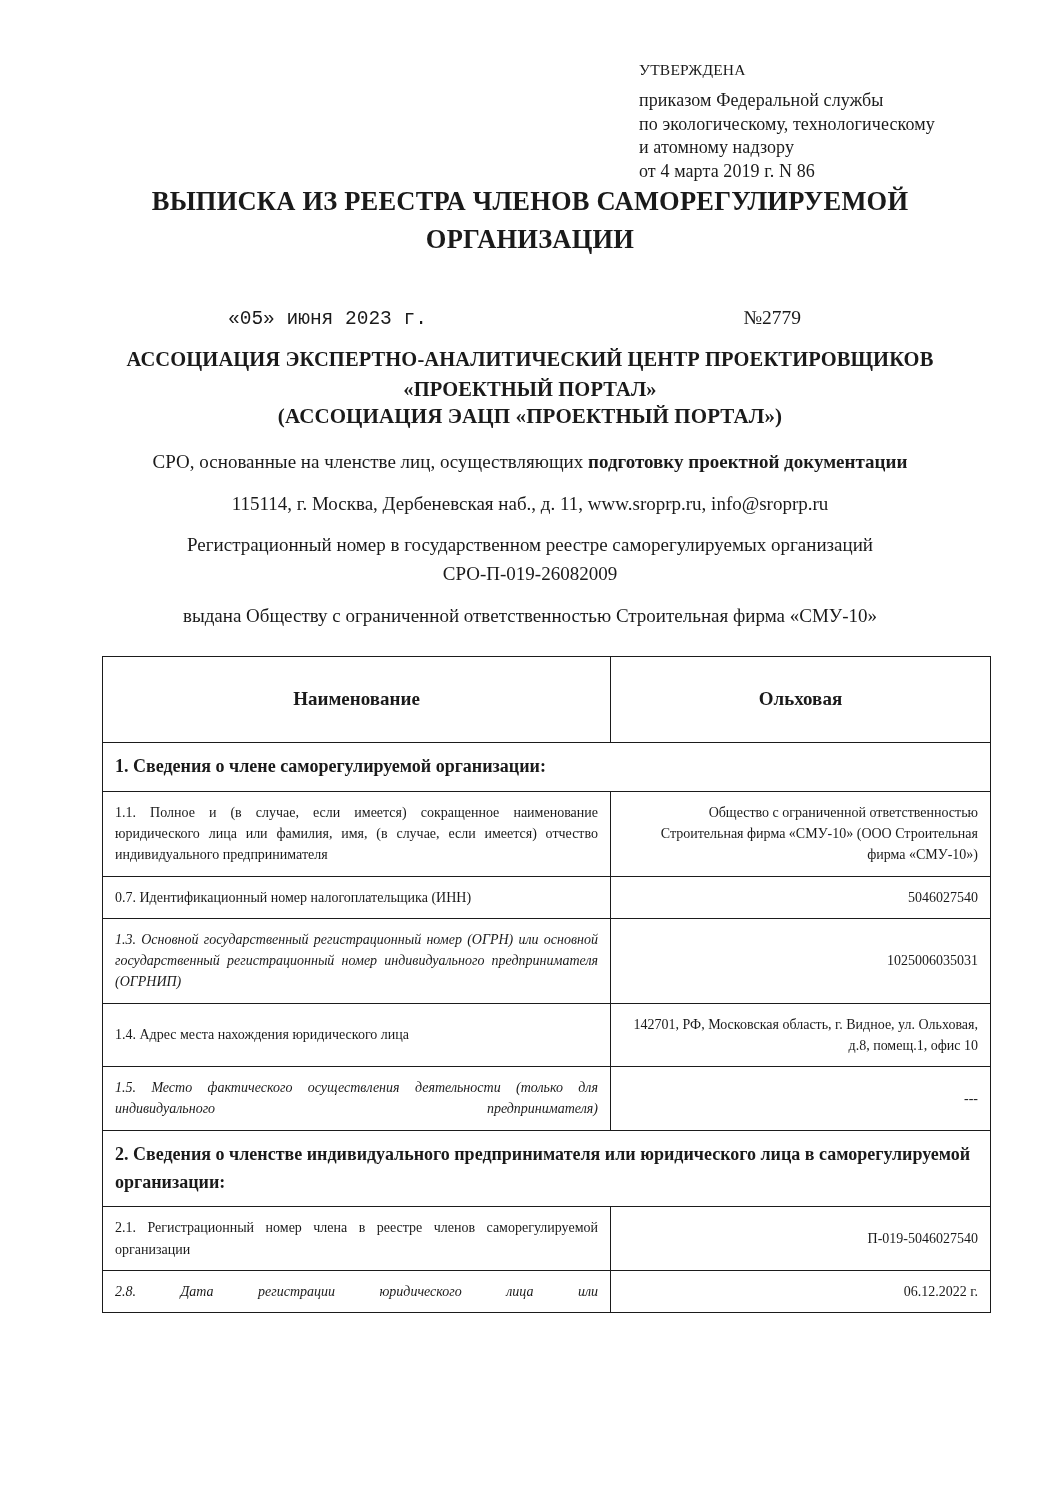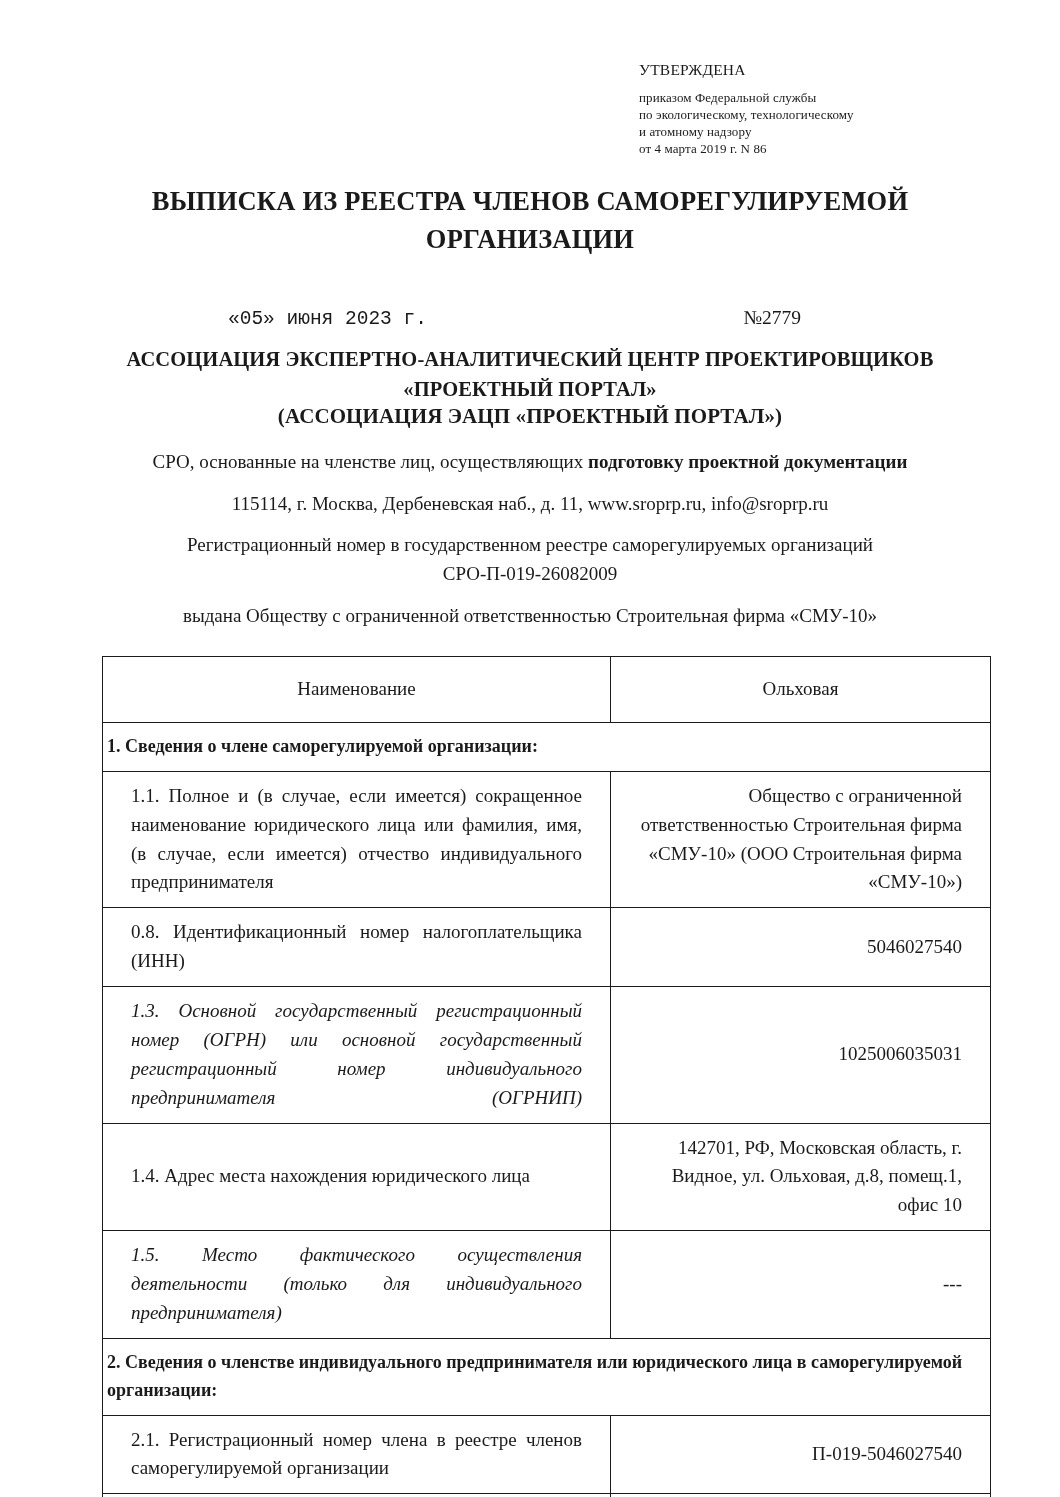--- a/index.html
+++ b/index.html
@@ -31,21 +31,21 @@
     top: 60px;
     width: 360px;
     line-height: 1.33;
   }
   .approval-title {
     font-size: 15.5px;
     letter-spacing: 0.2px;
     margin-bottom: 8px;
   }
   .approval-line {
-    font-size: 13px;
+    font-size: 18px;
     letter-spacing: 0.1px;
   }
 
   
   .doc-title {
     position: absolute;
     left: 112px;
     top: 183px;
     width: 836px;
     text-align: center;
@@ -109,50 +109,50 @@
   .reg-table {
     position: absolute;
     left: 102px;
     top: 656px;
     width: 888px;
     border-collapse: collapse;
     table-layout: fixed;
   }
   .reg-table td, .reg-table th {
     border: 1.4px solid #1b1b1b;
-    padding: 10px 28px;
-    font-size: 19px;
+    padding: 10px 12px;
+    font-size: 14px;
     line-height: 1.52;
     vertical-align: middle;
   }
   .reg-table th {
     text-align: center;
-    font-weight: normal;
+    font-weight: bold;
     font-size: 19px;
-    padding: 18px 12px;
+    padding: 28px 12px;
   }
   .col-name { width: 508px; }
   .col-value { width: 380px; }
 
   .cell-label {
     text-align: justify;
     text-align-last: left;
     vertical-align: top;
   }
   .cell-label.mid { vertical-align: middle; }
   .cell-value {
     text-align: right;
     vertical-align: middle;
   }
   .section-row td {
     font-weight: bold;
     text-align: left;
     font-size: 18px;
     line-height: 1.55;
-    padding: 10px 4px;
+    padding: 10px 12px;
   }
   .nowrapjust { text-align: justify; text-align-last: justify; font-style: italic; }
 </style>
 </head>
 <body>
 
 <div class="page">
 
   <div class="approval-block">
     <div class="approval-title">УТВЕРЖДЕНА</div>
@@ -196,21 +196,21 @@
     <tbody>
 
       <tr class="section-row">
         <td colspan="2">1. Сведения о члене саморегулируемой организации:</td>
       </tr>
       <tr>
         <td class="cell-label">1.1. Полное и (в случае, если имеется) сокращенное наименование юридического лица или фамилия, имя, (в случае, если имеется) отчество индивидуального предпринимателя</td>
         <td class="cell-value">Общество с ограниченной ответственностью Строительная фирма «СМУ-10» (ООО Строительная фирма «СМУ-10»)</td>
       </tr>
       <tr>
-        <td class="cell-label">0.8. Идентификационный номер налогоплательщика (ИНН)</td>
+        <td class="cell-label">0.7. Идентификационный номер налогоплательщика (ИНН)</td>
         <td class="cell-value">5046027540</td>
       </tr>
       <tr>
         <td class="cell-label nowrapjust">1.3. Основной государственный регистрационный номер (ОГРН) или основной государственный регистрационный номер индивидуального предпринимателя (ОГРНИП)</td>
         <td class="cell-value">1025006035031</td>
       </tr>
       <tr>
         <td class="cell-label mid">1.4. Адрес места нахождения юридического лица</td>
         <td class="cell-value">142701, РФ, Московская область, г. Видное, ул. Ольховая, д.8, помещ.1, офис 10</td>
       </tr>

